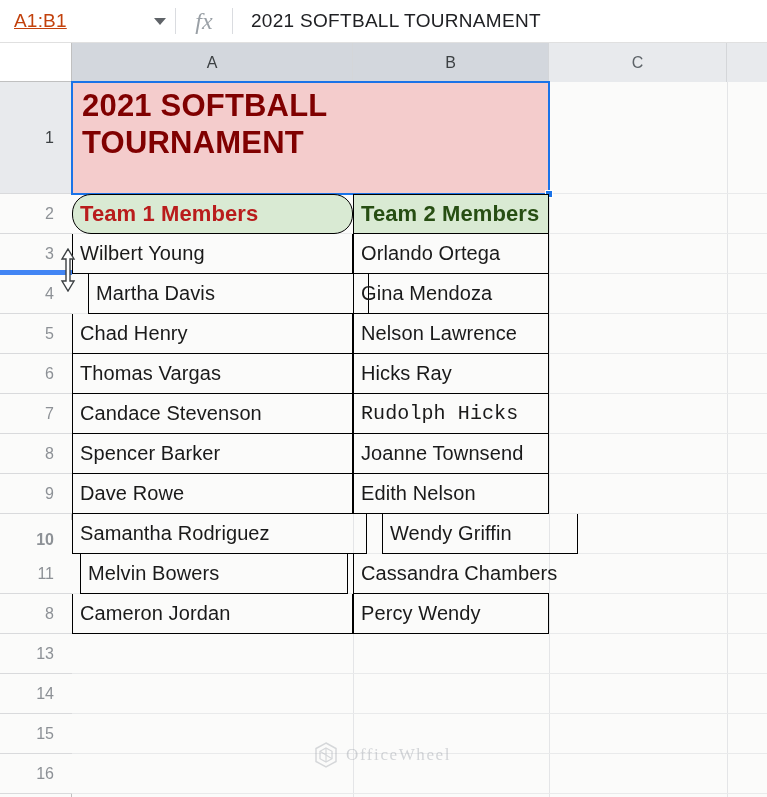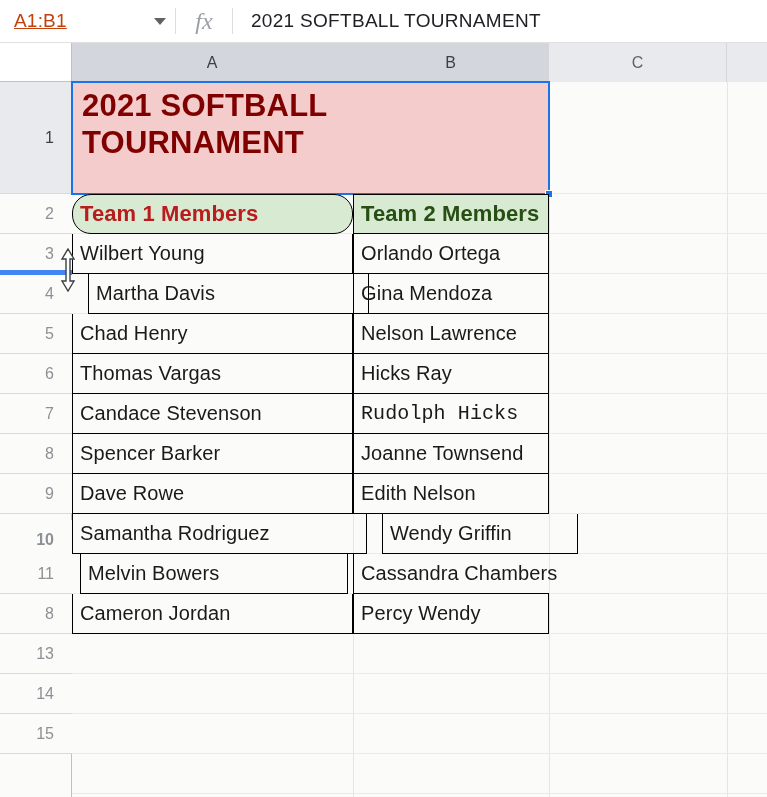--- a/index.html
+++ b/index.html
@@ -262,20 +262,23 @@
         <span>8</span>
       </div>
       <div class="row-head" style="top: 552px; height: 40px;">
         <span>13</span>
       </div>
       <div class="row-head" style="top: 592px; height: 40px;">
         <span>14</span>
       </div>
       <div class="row-head" style="top: 632px; height: 40px;">
         <span>15</span>
+      </div>
+      <div class="row-head" style="top: 672px; height: 40px;">
+        <span>16</span>
       </div>
     </div>
 
   <div class="grid" id="gridBody">
       <div class="gridline-v" style="left: 281px;"></div>
       <div class="gridline-v" style="left: 477px;"></div>
       <div class="gridline-v" style="left: 655px;"></div>
       <div class="gridline-h" style="top: 111px;"></div>
       <div class="gridline-h" style="top: 151px;"></div>
       <div class="gridline-h" style="top: 191px;"></div>
@@ -361,14 +364,23 @@
       <div class="cell bordered" style="left: 281px; top: 512px; width: 196px; height: 40px;">
         <span>Percy Wendy</span>
       </div>
     </div>
 
   <div class="resize-indicator" style="left:0; top:227px; width:72px;"></div>
   <svg class="resize-cursor" style="left:59px; top:205px;" viewBox="0 0 18 44">
     <polygon points="9,1 15,11 11,11 11,33 15,33 9,43 3,33 7,33 7,11 3,11" fill="#ffffff" stroke="#3c4043" stroke-width="1.4"></polygon>
   </svg>
 
+  <div class="watermark" style="left:313px; top:698px;">
+    <svg width="26" height="28" viewBox="0 0 26 28">
+      <polygon points="13,2 23,7.5 23,20.5 13,26 3,20.5 3,7.5" fill="none" stroke="#a2a7ae" stroke-width="1.5"></polygon>
+      <polygon points="13,7 19,10.3 19,17.7 13,21 7,17.7 7,10.3" fill="none" stroke="#a2a7ae" stroke-width="1.3"></polygon>
+      <path d="M13,7 L13,21" stroke="#a2a7ae" stroke-width="1.2" fill="none"></path>
+      <path d="M7,10.3 L19,17.7" stroke="#a2a7ae" stroke-width="1.1" fill="none"></path>
+    </svg>
+    <span class="watermark-text">OfficeWheel</span>
+  </div>
 
 </div>
 
 </body></html>

